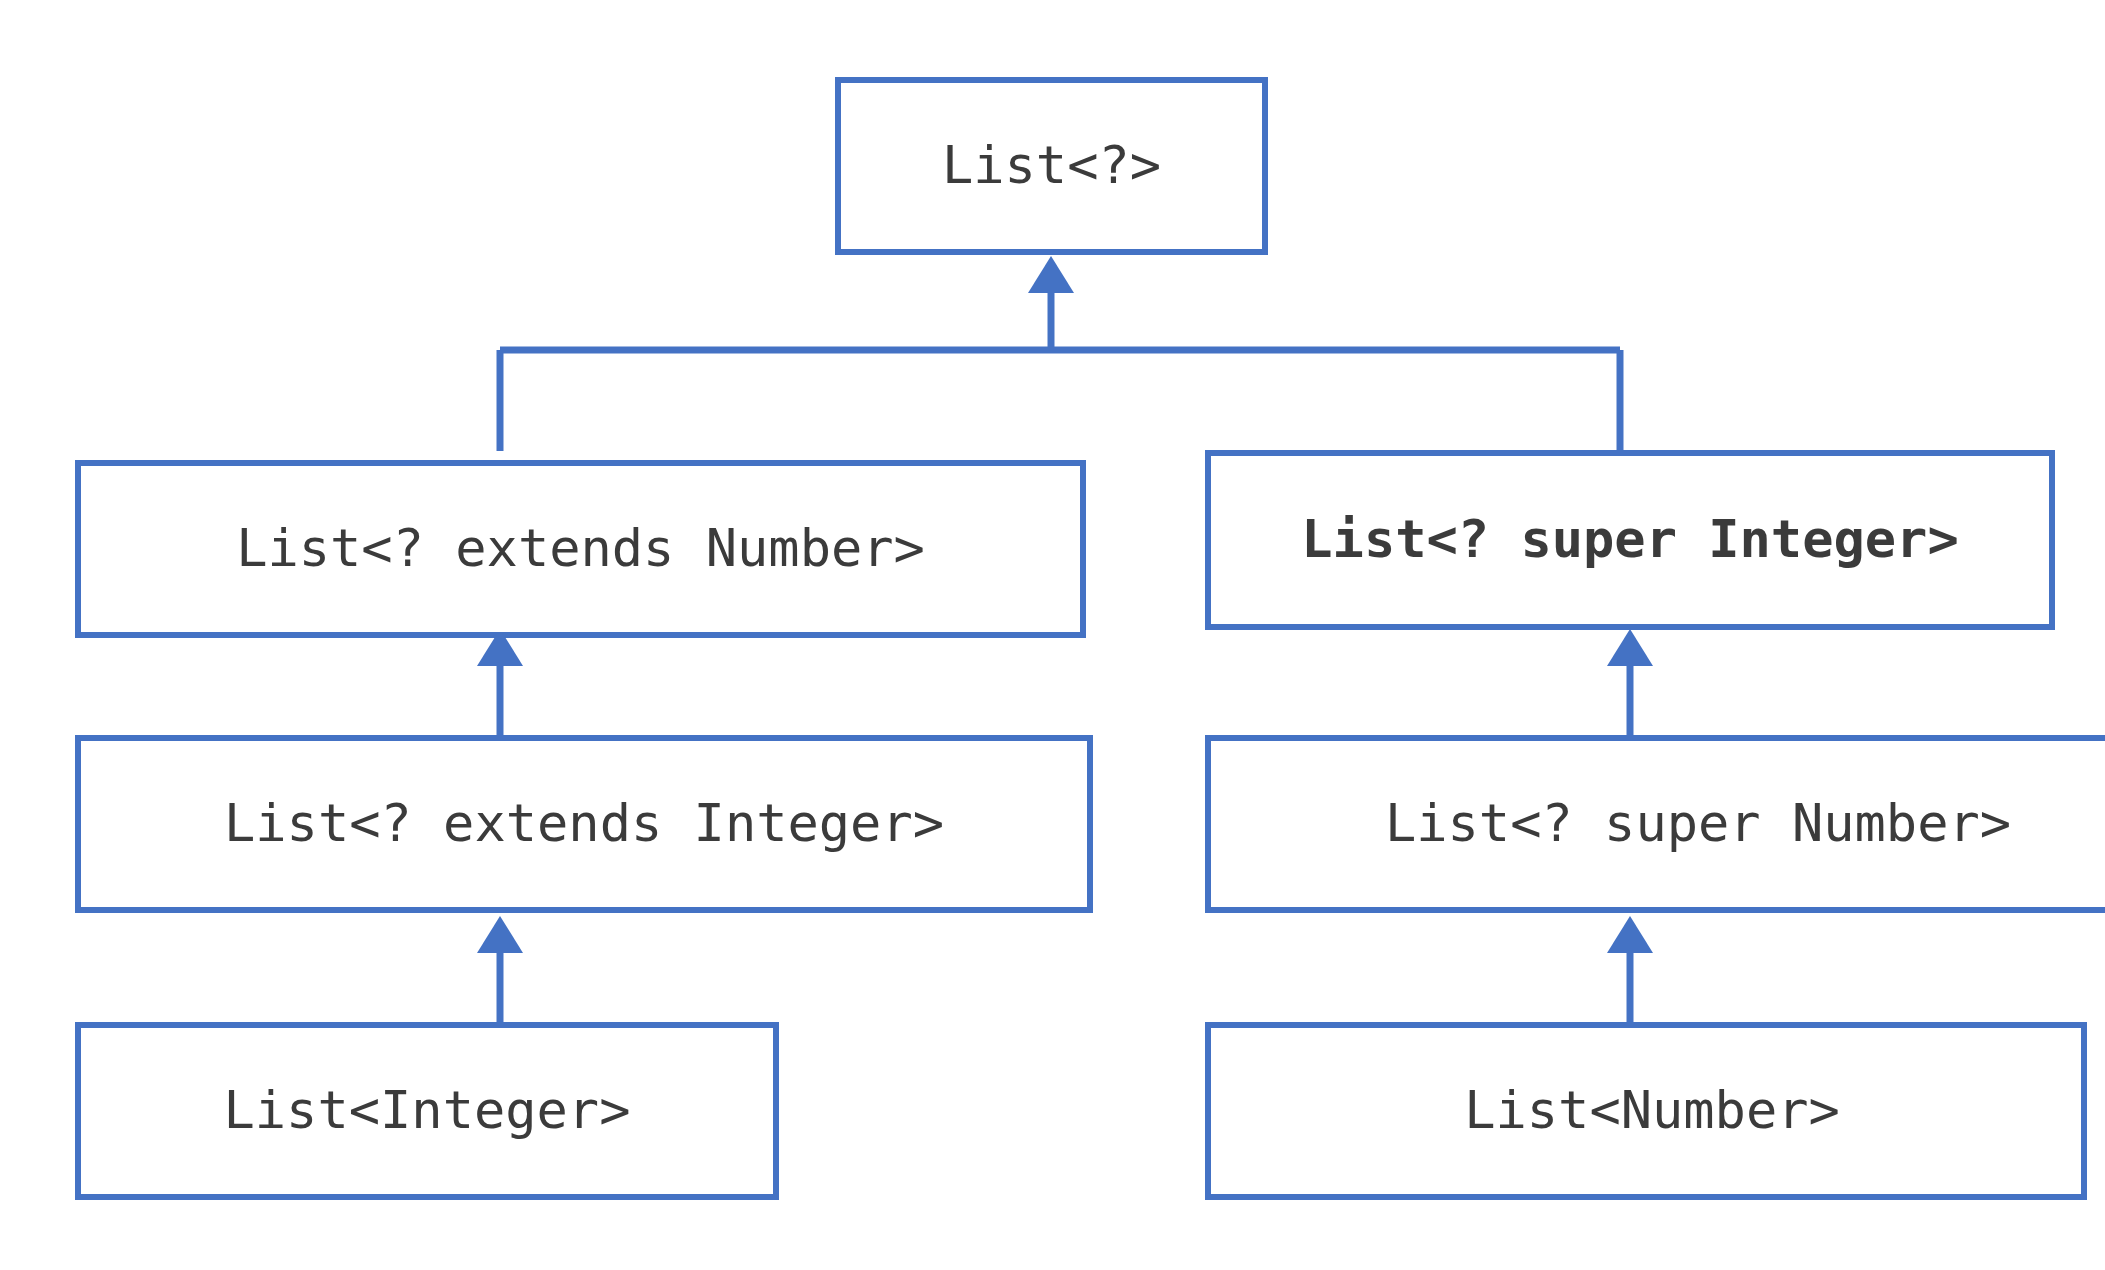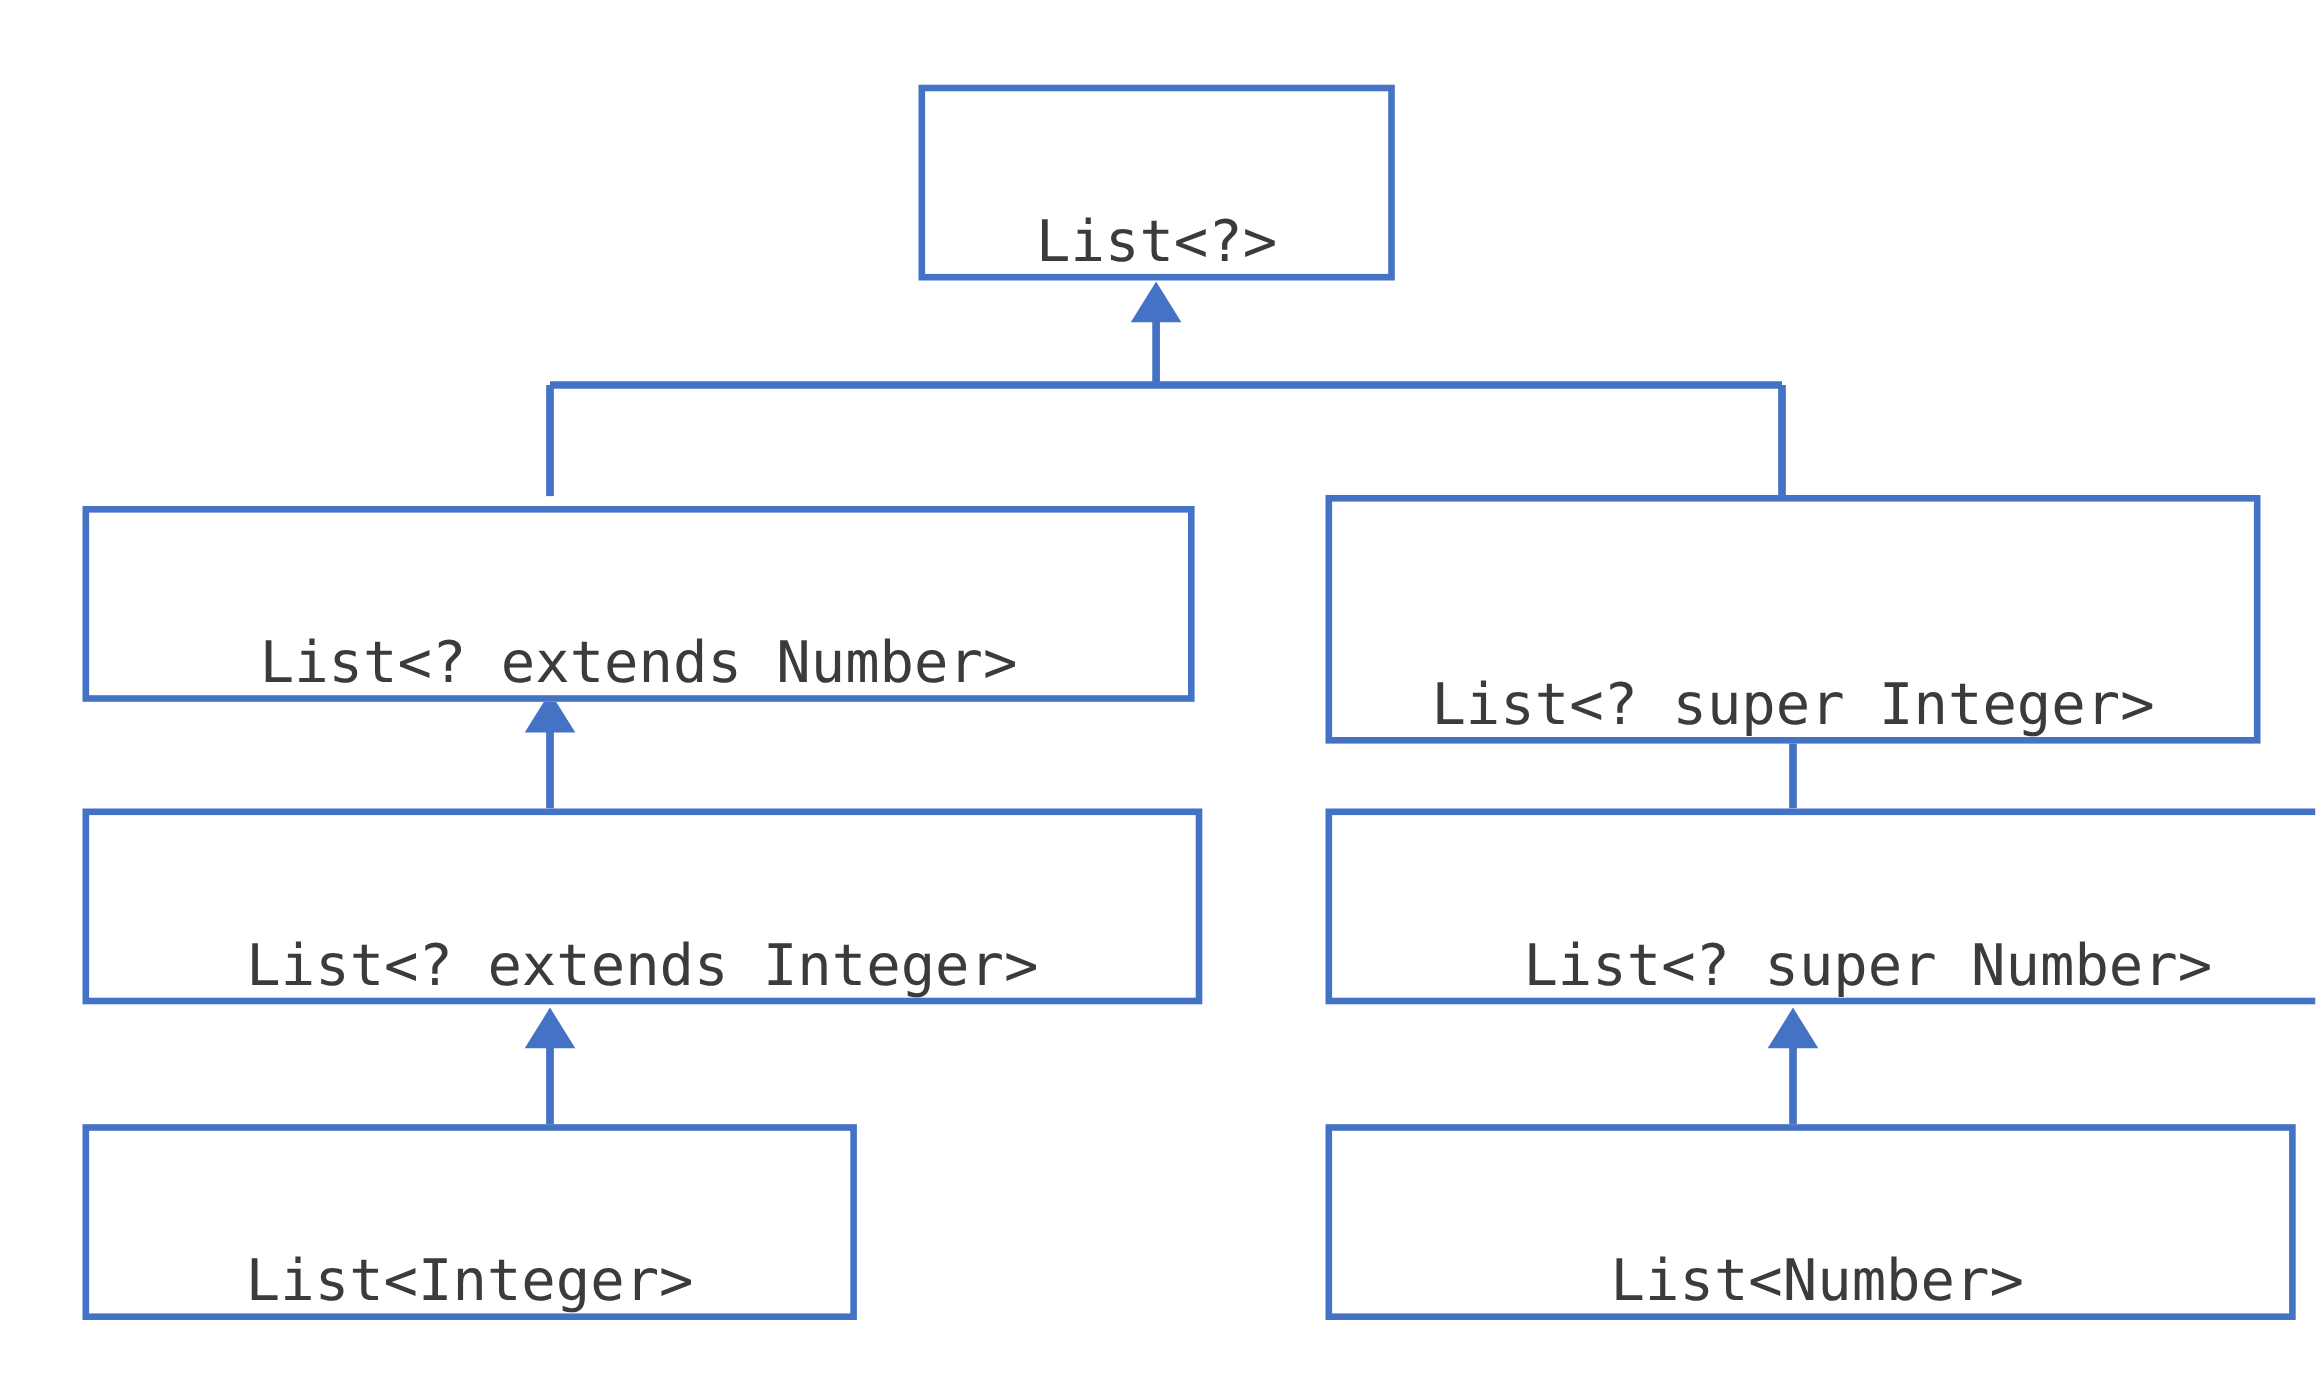--- a/index.html
+++ b/index.html
@@ -25,38 +25,38 @@
     width: 2105px;
     height: 1270px;
     pointer-events: none;
   }
   .node {
     position: absolute;
     box-sizing: border-box;
     background: #ffffff;
     border: 6px solid #4472C4;
     display: flex;
-    align-items: flex-end;
+    align-items: center;
     justify-content: center;
     text-align: center;
   }
   .node-label {
     font-family: "DejaVu Sans Mono", "Liberation Mono", monospace;
     color: #3b3b3b;
     font-size: 52px;
     line-height: 1.1;
     letter-spacing: 0px;
     white-space: nowrap;
   }
   
   #node-root      { left: 835px;  top: 77px;   width: 433px; height: 178px; }
   #node-ext-num   { left: 75px;   top: 448px;  width: 1011px; height: 178px; margin-top: 12px; }
   #node-ext-int   { left: 75px;   top: 735px;  width: 1018px; height: 178px; }
   #node-list-int  { left: 75px;   top: 1022px; width: 704px; height: 178px; }
-  #node-sup-int   { left: 1205px; top: 450px;  width: 850px; height: 226px; }
+  #node-sup-int   { left: 1205px; top: 450px;  width: 850px; height: 180px; font-weight: bold; }
   #node-sup-num   { left: 1205px; top: 735px;  width: 986px; height: 178px; }
   #node-list-num  { left: 1205px; top: 1022px; width: 882px; height: 178px; padding-left: 12px; }
 </style>
 </head>
 <body>
 
 <div id="canvas">
 
   <svg class="edges" viewBox="0 0 2105 1270" width="2105" height="1270" xmlns="http://www.w3.org/2000/svg">
     <defs>

